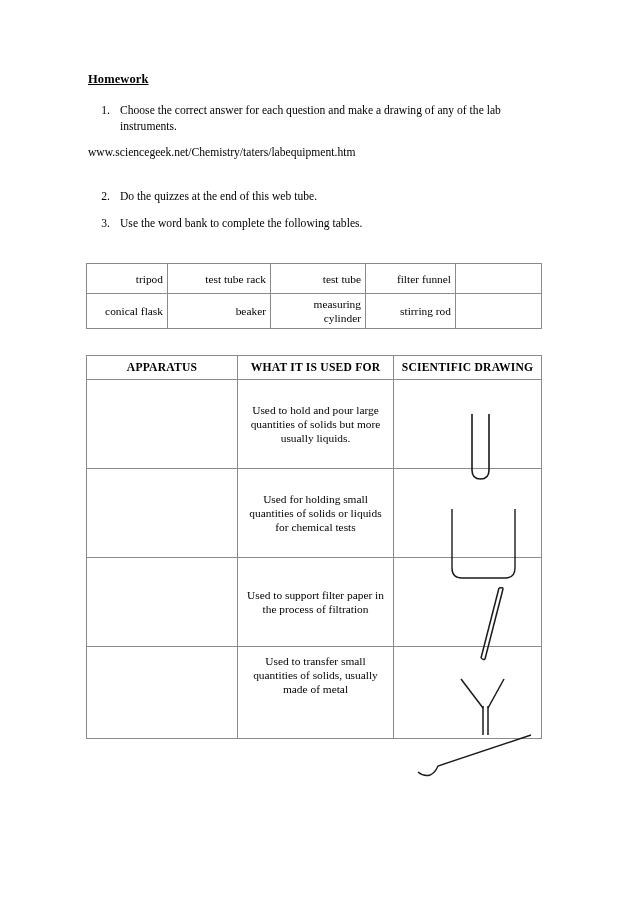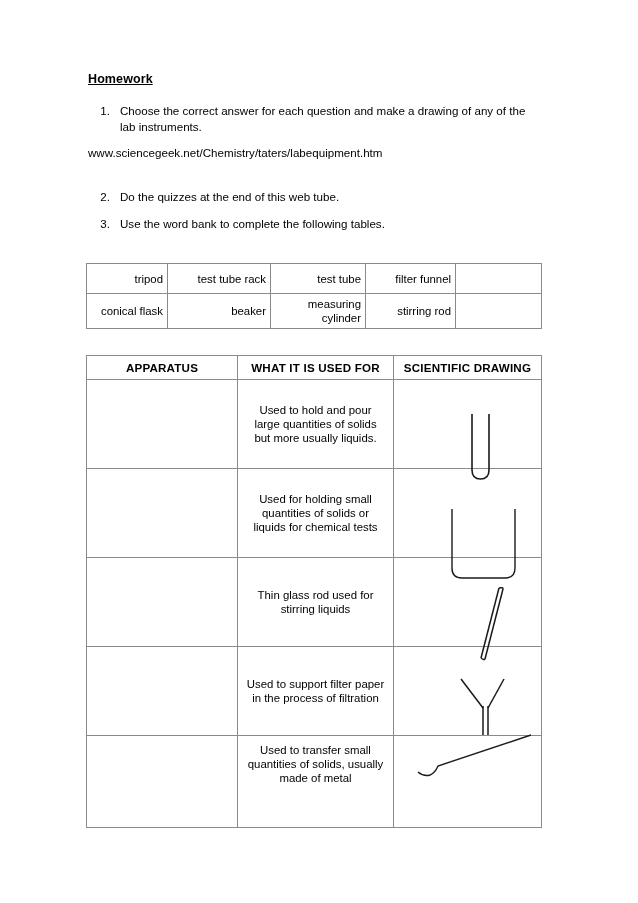--- a/index.html
+++ b/index.html
@@ -16,20 +16,21 @@
     color: #000000;
     overflow: hidden;
   }
 
   .page {
     position: absolute;
     left: 0; top: 0;
     width: 638px;
     height: 903px;
     background: #ffffff;
+    font-family: Liberation Serif, serif;
   }
 
   
   .hw-title {
     position: absolute;
     left: 88px;
     top: 72px;
     font-size: 12.5px;
     font-weight: bold;
     text-decoration: underline;
@@ -202,25 +203,20 @@
         <td>Used to hold and pour large quantities of solids but more usually liquids.</td>
         <td class="drawing-cell"></td>
       </tr>
       <tr>
         <td></td>
         <td>Used for holding small quantities of solids or liquids for chemical tests</td>
         <td class="drawing-cell"></td>
       </tr>
       <tr>
         <td></td>
-        <td>Thin glass rod used for stirring liquids</td>
-        <td class="drawing-cell"></td>
-      </tr>
-      <tr>
-        <td></td>
         <td>Used to support filter paper in the process of filtration</td>
         <td class="drawing-cell"></td>
       </tr>
       <tr>
         <td></td>
         <td class="desc-left">Used to transfer small quantities of solids, usually made of metal</td>
         <td class="drawing-cell"></td>
       </tr>
     </tbody>
   </table>

